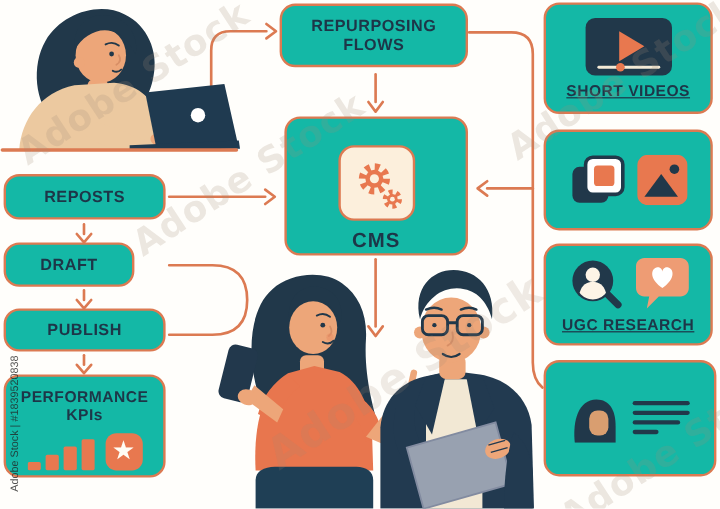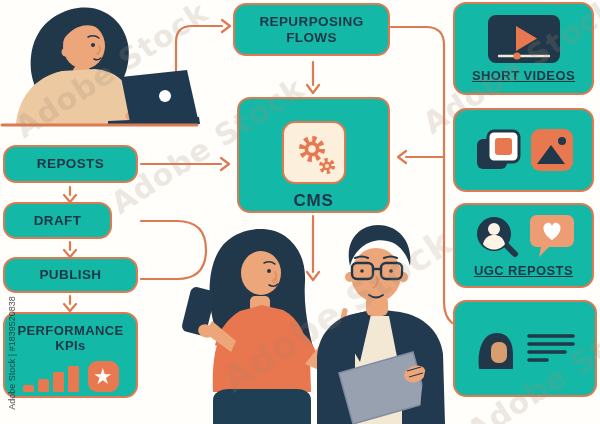--- a/index.html
+++ b/index.html
@@ -218,21 +218,21 @@
         <path d="M33,32 L42,41" stroke="#21384a" stroke-width="6" stroke-linecap="round"></path>
         <circle cx="21" cy="21" r="17" fill="#21384a"></circle>
         <circle cx="21" cy="16" r="6" fill="#fdf4e6"></circle>
         <path d="M10,31 C12,24 16,22 21,22 C26,22 30,24 32,31 C29,35 25,36.5 21,36.5 C17,36.5 13,35 10,31 Z" fill="#fdf4e6"></path>
       </svg>
       <svg width="46" height="46" viewBox="0 0 46 46">
         <path d="M8,2 H38 C42,2 45,5 45,9 V27 C45,31 42,34 38,34 H20 L10,44 L12,34 H8 C4,34 1,31 1,27 V9 C1,5 4,2 8,2 Z" fill="#ee9c74"></path>
         <path d="M23,27 C13,20.5 12.5,12 18,10 C21,9 23,11.5 23,13.5 C23,11.5 25,9 28,10 C33.5,12 33,20.5 23,27 Z" fill="#ffffff"></path>
       </svg>
     </div>
-    <span class="clabel">UGC REPOSTS</span>
+    <span class="clabel">UGC RESEARCH</span>
   </div>
 
   <div class="node card" style="left:453px;top:300px;width:144px;height:97px">
     <div class="icon-row">
       <svg width="42" height="40" viewBox="0 0 42 40">
         <path d="M5,40 C3,22 8,4 23,4 C34,4 39,13 39,26 L39,40 Z" fill="#21384a"></path>
         <rect x="17" y="13" width="16" height="21" rx="7" fill="#d99e70"></rect>
       </svg>
       <svg width="50" height="33" viewBox="0 0 50 33">
         <g stroke="#21384a" stroke-width="3.6" stroke-linecap="round">

